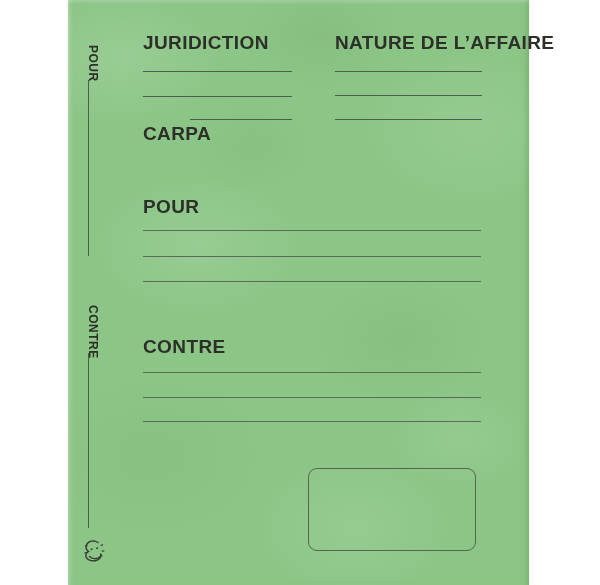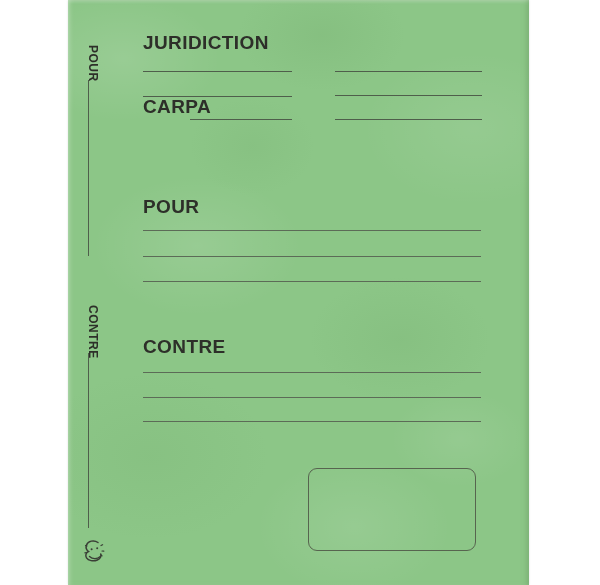--- a/index.html
+++ b/index.html
@@ -55,23 +55,24 @@
   <div class="folder">
 
     <div class="vlabel" style="left:31px;top:45px">POUR</div>
     <div class="vline" style="left:20px;top:80px;height:176px"></div>
     <div class="vlabel" style="left:31px;top:305px">CONTRE</div>
     <div class="vline" style="left:20px;top:353px;height:175px"></div>
 
     <div class="h" style="left:75px;top:33px">JURIDICTION</div>
     <div class="line shortline" style="left:75px;top:71px;width:149px"></div>
     <div class="line shortline" style="left:75px;top:96px;width:149px"></div>
-    <div class="h" style="left:75px;top:97px">CARPA</div>
+    <div class="h" style="left:75px;top:124px">CARPA</div>
     <div class="line shortline" style="left:122px;top:119px;width:102px"></div>
 
+    <div class="h" style="left:267px;top:33px">NATURE DE L’AFFAIRE</div>
     <div class="line shortline" style="left:267px;top:71px;width:147px"></div>
     <div class="line shortline" style="left:267px;top:95px;width:147px"></div>
     <div class="line shortline" style="left:267px;top:119px;width:147px"></div>
 
     <div class="h" style="left:75px;top:197px">POUR</div>
     <div class="line" style="left:75px;top:230px;width:338px"></div>
     <div class="line" style="left:75px;top:256px;width:338px"></div>
     <div class="line" style="left:75px;top:281px;width:338px"></div>
 
     <div class="h" style="left:75px;top:337px">CONTRE</div>

